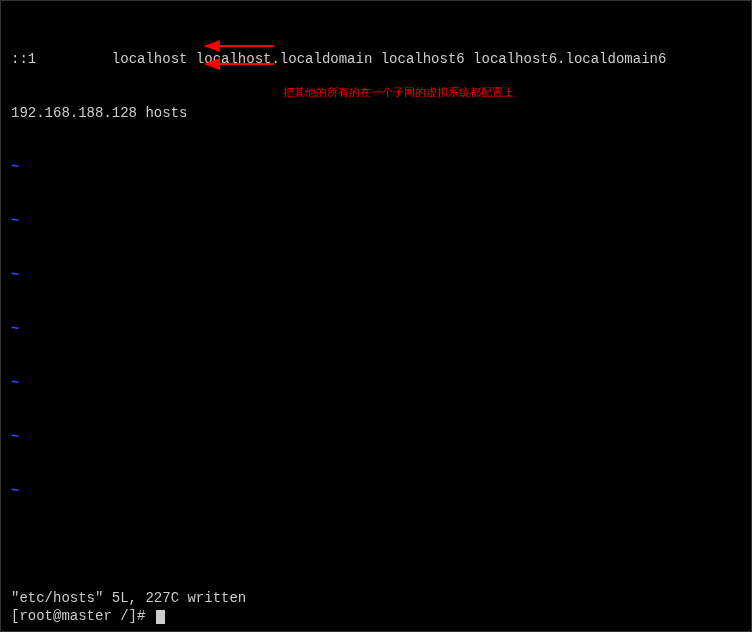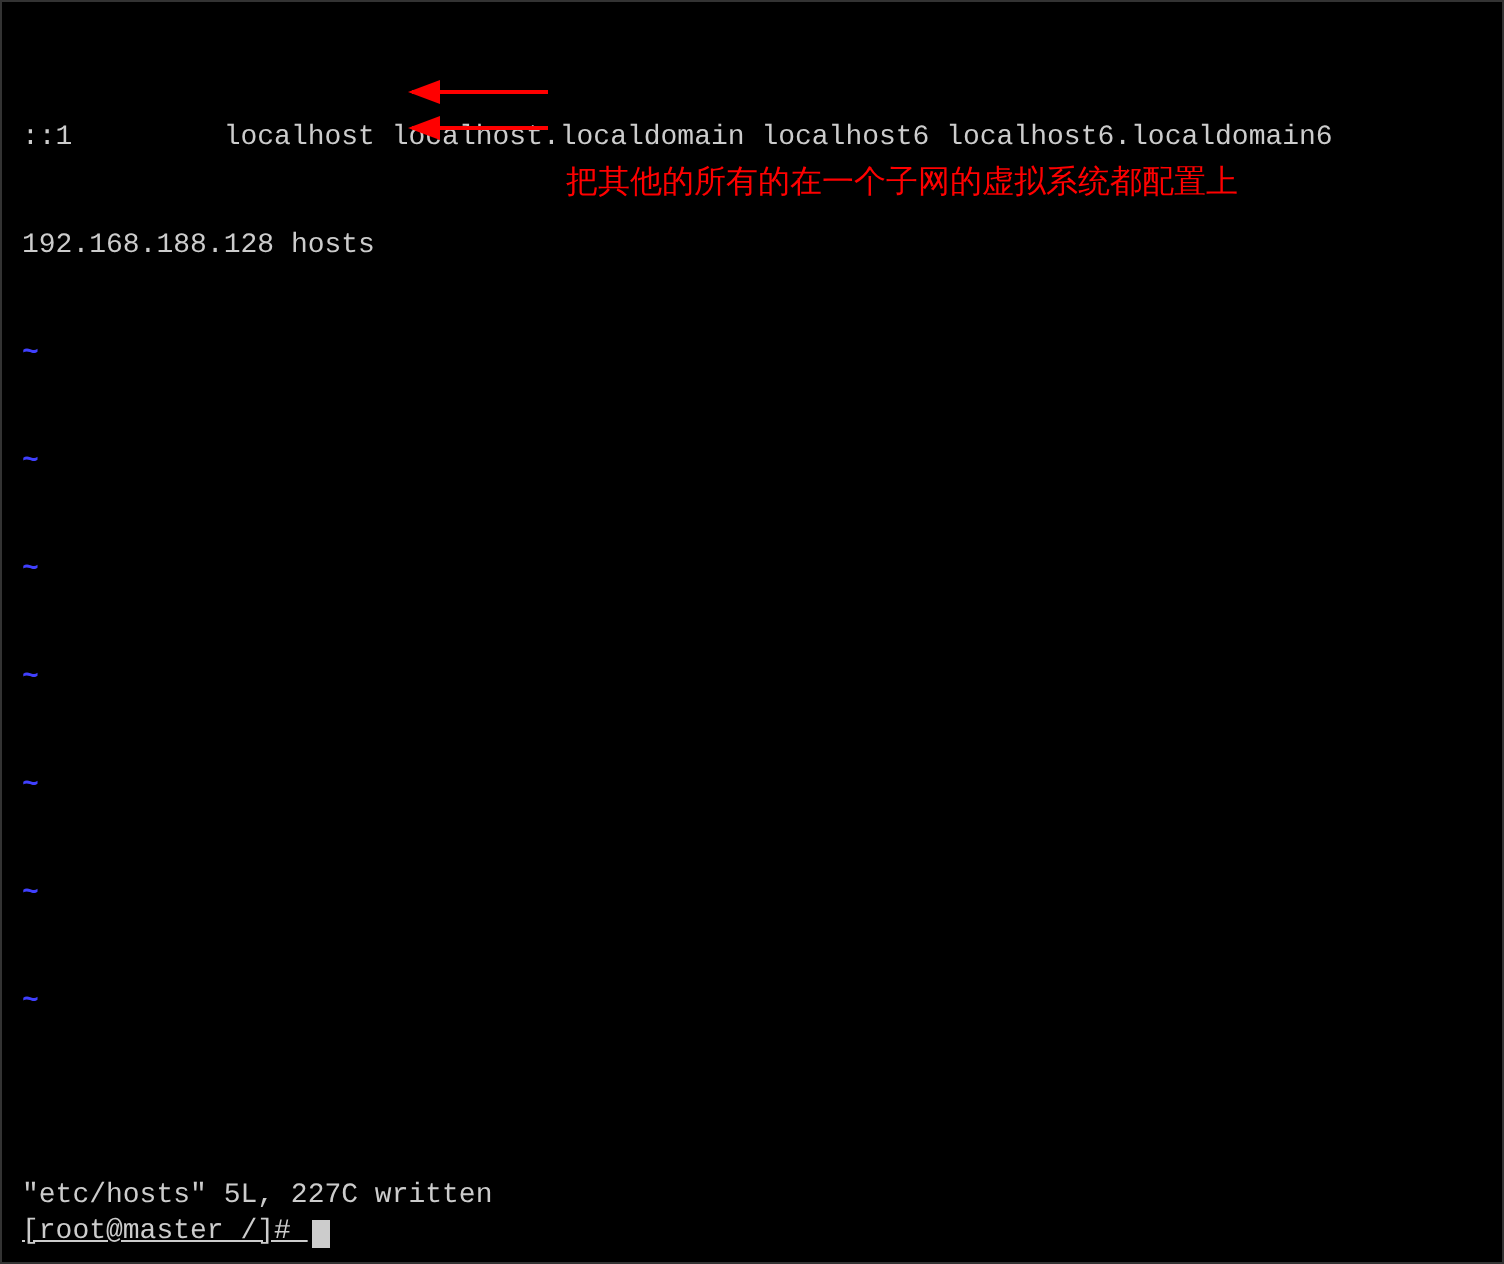--- a/index.html
+++ b/index.html
@@ -12,21 +12,21 @@
       height: 632px;
       background: #000;
       font-family: 'Courier New', monospace;
       font-size: 14px;
       color: #ccc;
       overflow: hidden;
       position: relative;
       border: 1px solid #333;
     }
     .terminal {
-      padding: 23px 10px;
+      padding: 13px 10px;
       line-height: 18px;
       white-space: pre;
       position: relative;
       height: 100%;
     }
     .line {
       display: block;
       min-height: 18px;
     }
     .tilde {
@@ -37,35 +37,34 @@
       position: absolute;
       bottom: 24px;
       left: 10px;
       color: #ccc;
     }
     .prompt-line {
       position: absolute;
       bottom: 6px;
       left: 10px;
       color: #ccc;
-      text-decoration: underline;
     }
     .cursor {
       display: inline-block;
       width: 9px;
       height: 14px;
       background: #ccc;
       vertical-align: text-bottom;
       margin-left: 2px;
     }
     .annotation {
       position: absolute;
       color: #ff0000;
       font-family: 'Microsoft YaHei', SimSun, sans-serif;
-      font-size: 16px;
+      font-size: 11px;
       pointer-events: none;
     }
     .arrow-svg {
       position: absolute;
       pointer-events: none;
     }
   </style>
 </head>
 <body>
 

